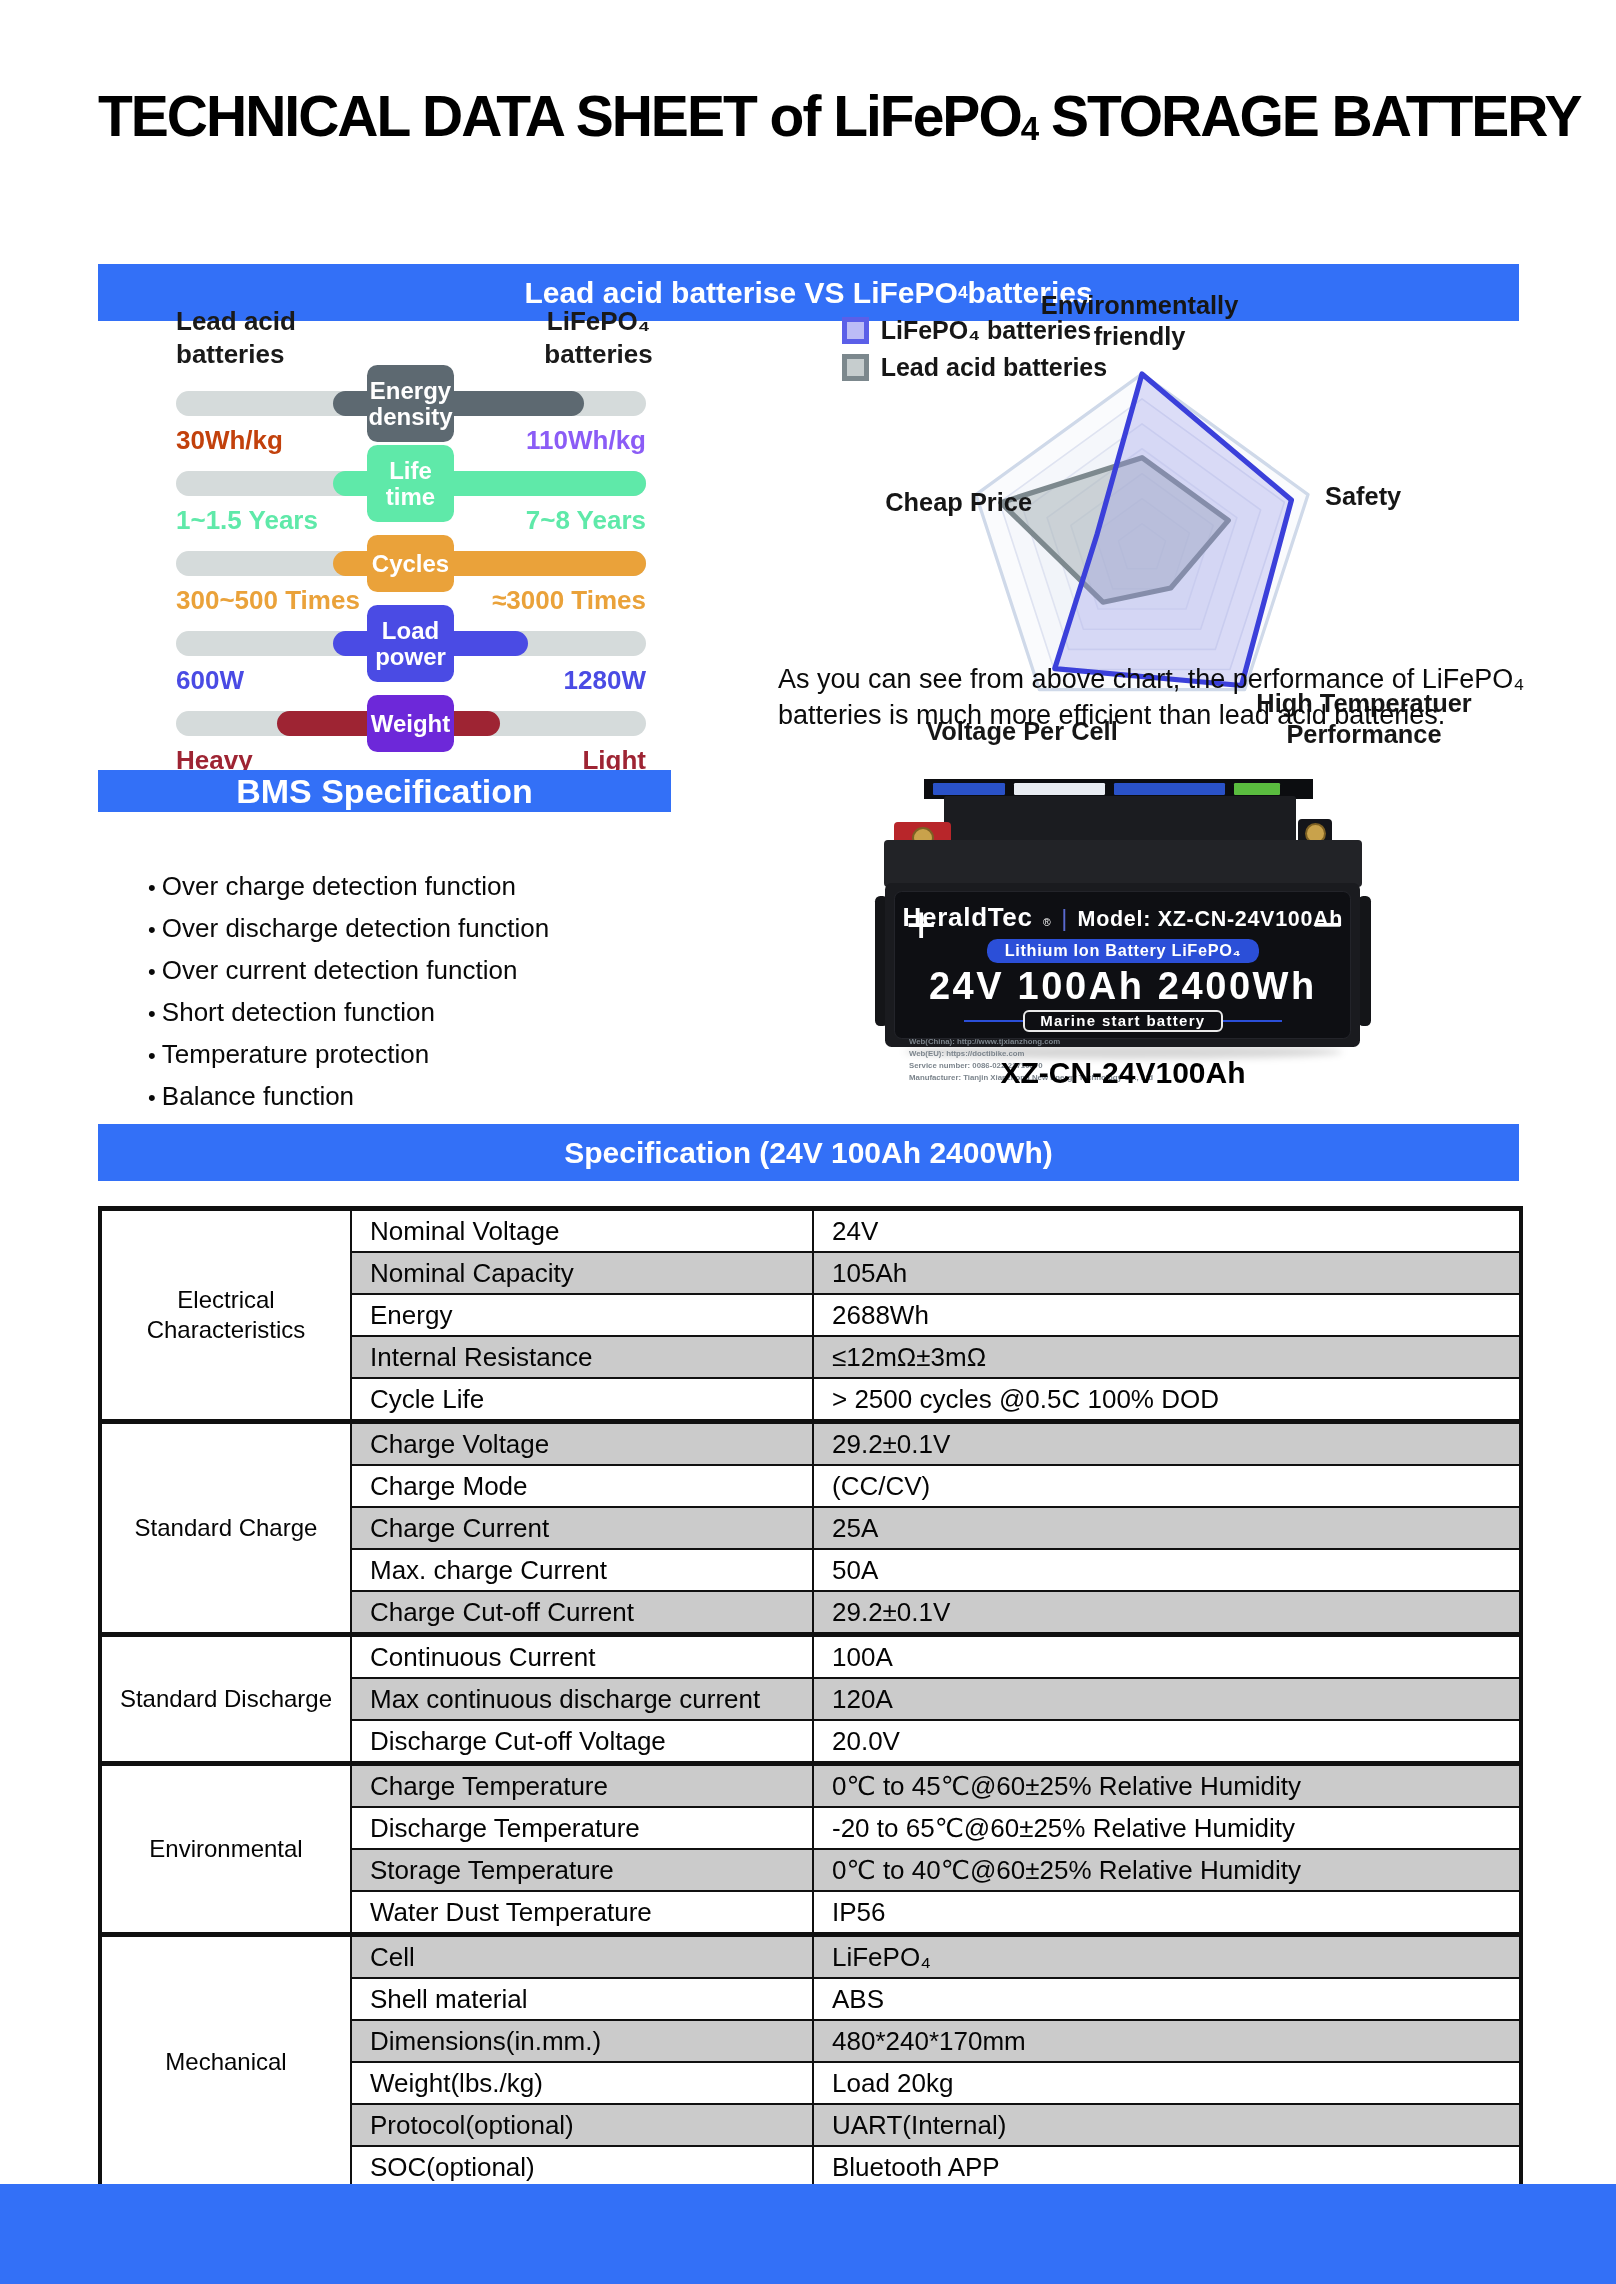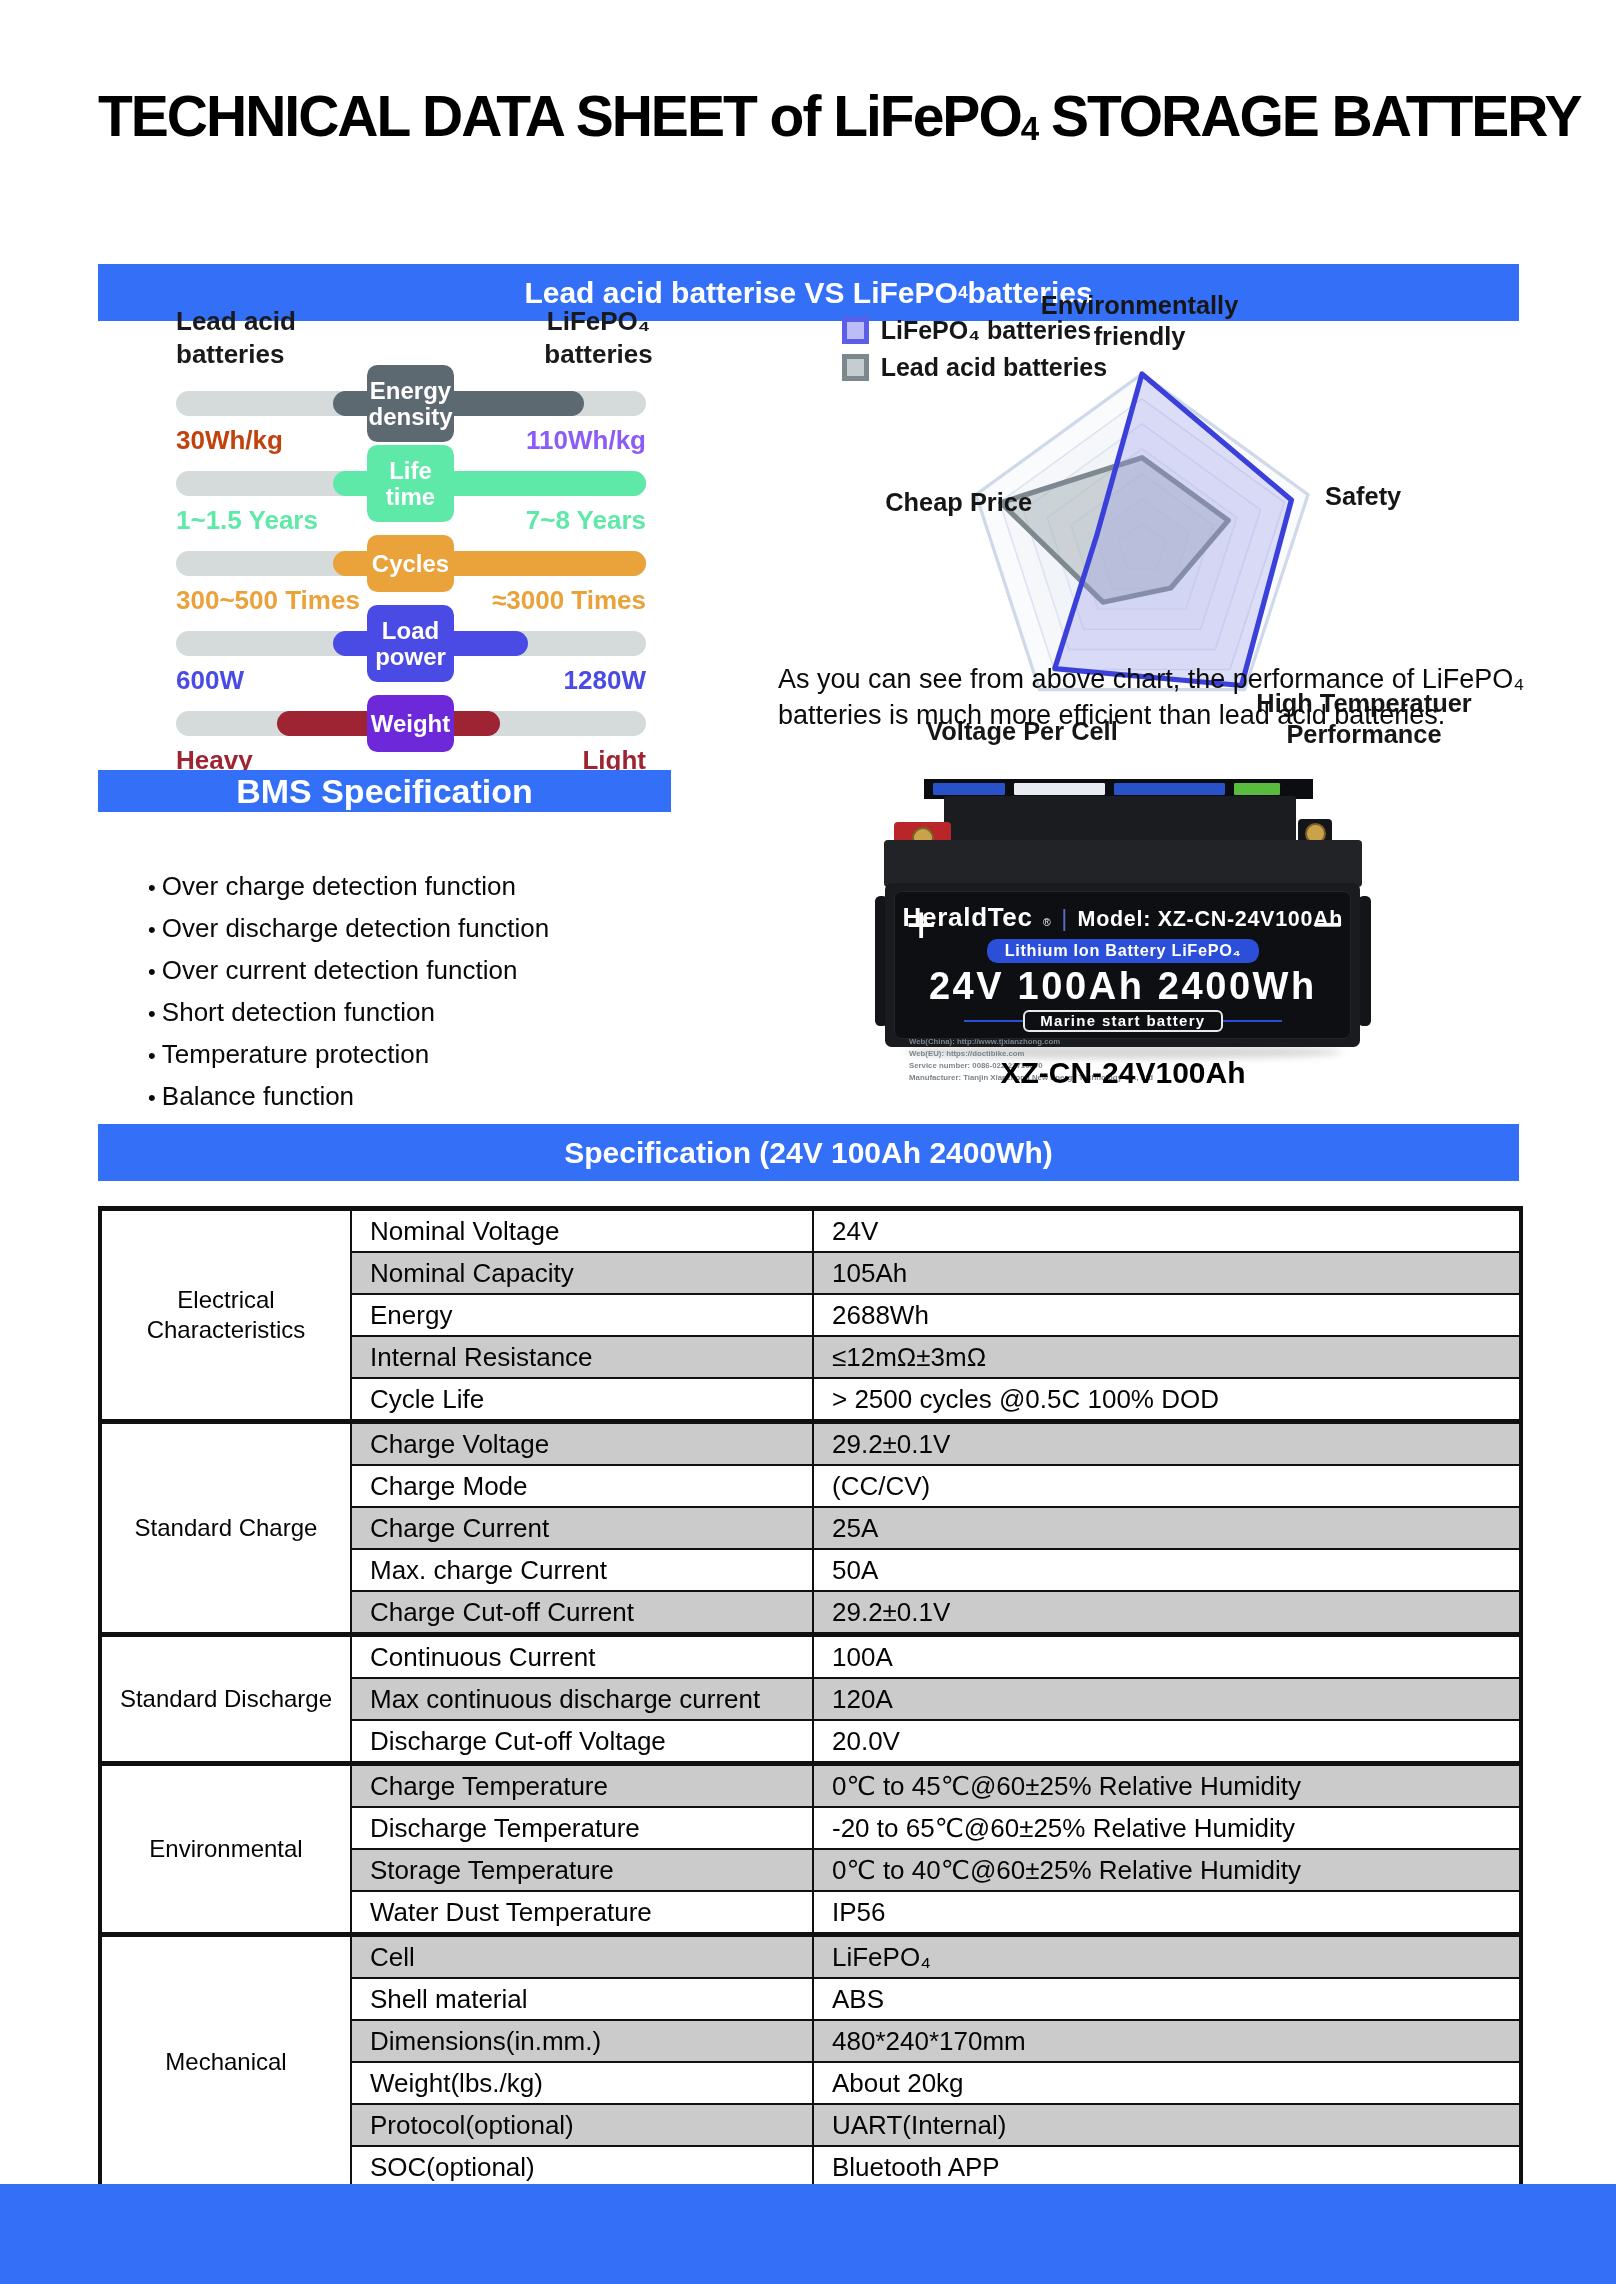--- a/index.html
+++ b/index.html
@@ -346,21 +346,21 @@
         <tr>
           <td class="param">Shell material</td>
           <td class="value">ABS</td>
         </tr>
         <tr class="grey">
           <td class="param">Dimensions(in.mm.)</td>
           <td class="value">480*240*170mm</td>
         </tr>
         <tr>
           <td class="param">Weight(lbs./kg)</td>
-          <td class="value">About 20kg</td>
+          <td class="value">Load 20kg</td>
         </tr>
         <tr class="grey">
           <td class="param">Protocol(optional)</td>
           <td class="value">UART(Internal)</td>
         </tr>
         <tr>
           <td class="param">SOC(optional)</td>
           <td class="value">Bluetooth APP</td>
         </tr>
       </tbody>

